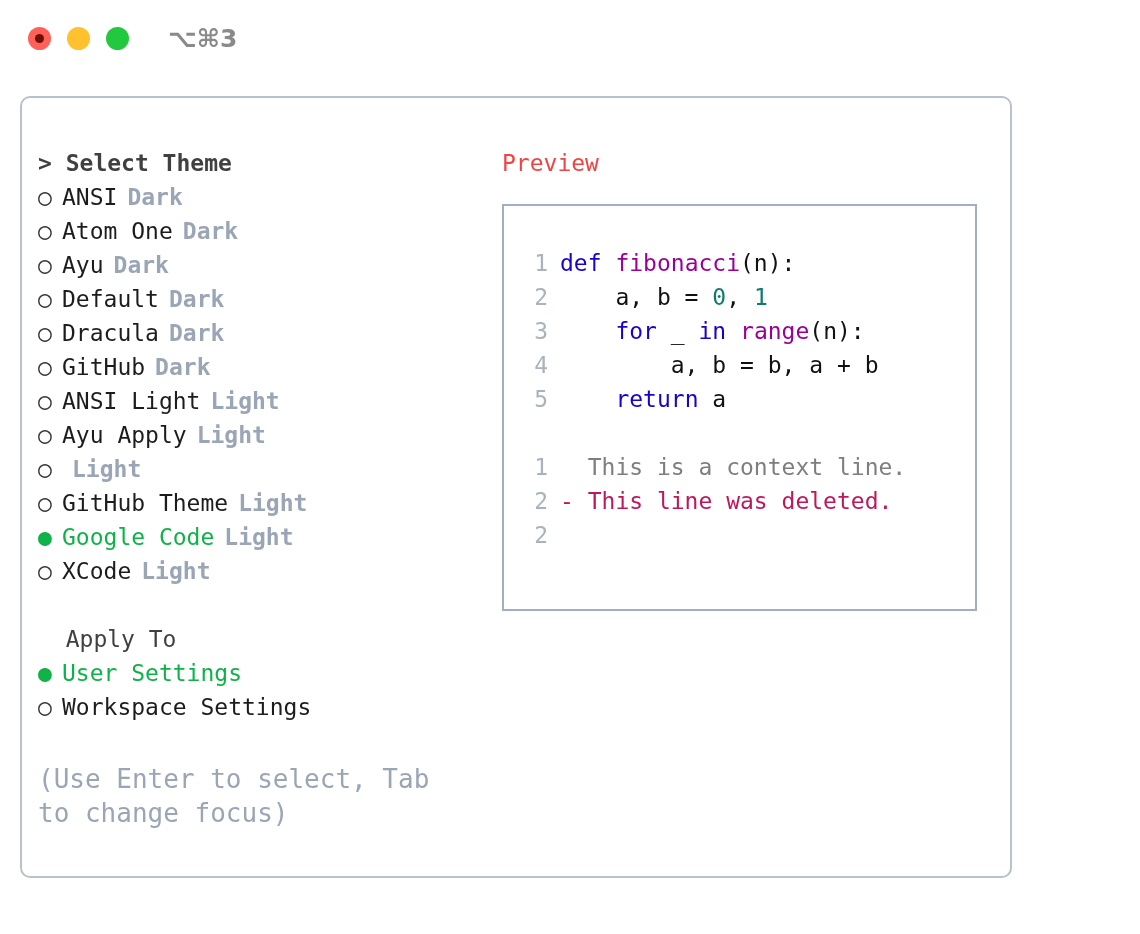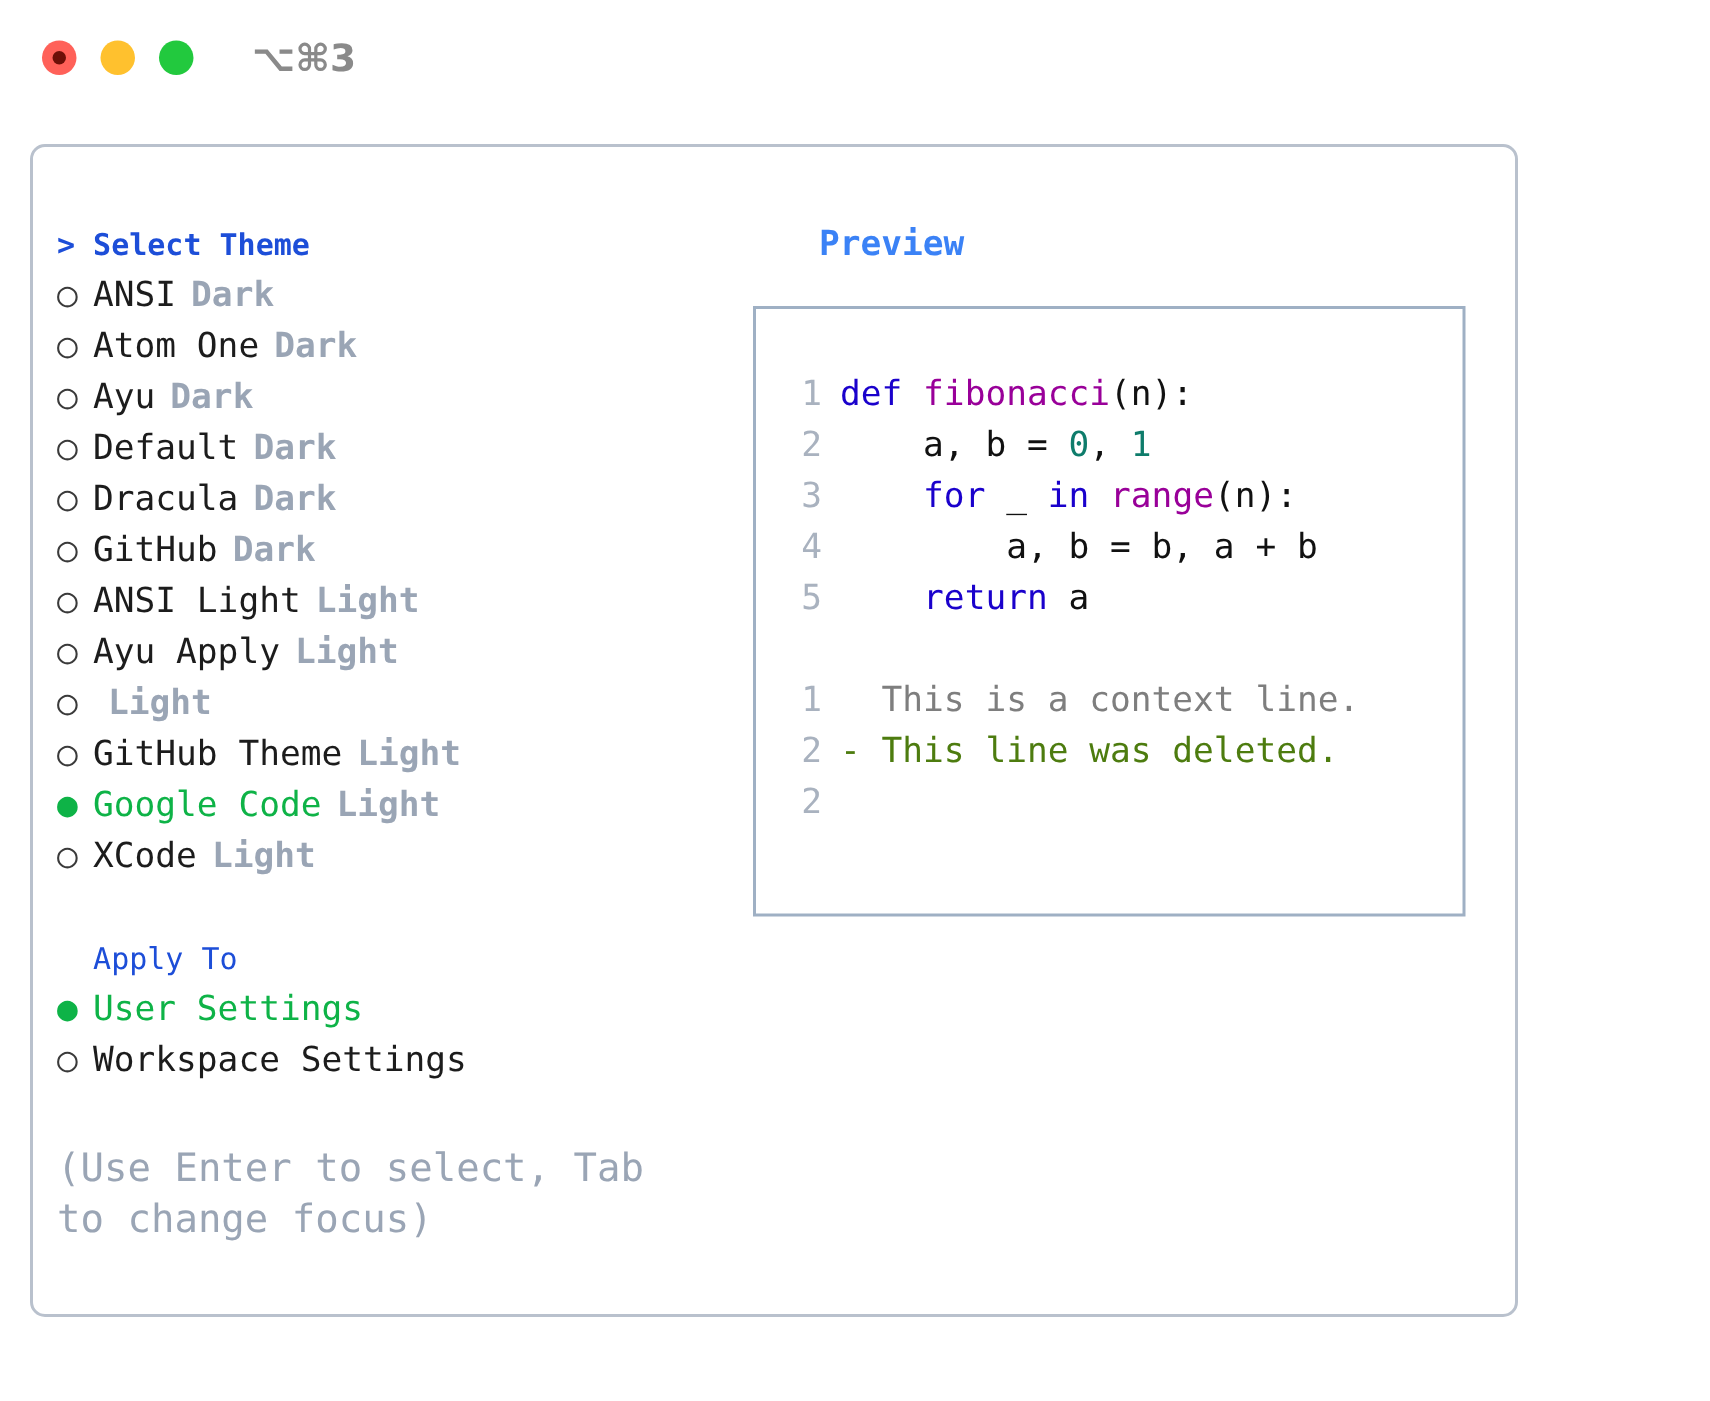--- a/index.html
+++ b/index.html
@@ -80,23 +80,23 @@
 
   
   #left-col {
     position: absolute;
     left: 16px;
     top: 48px;
     width: 450px;
   }
 
   .section-head {
-    font-size: 20px;
-    line-height: 34px;
-    color: #1d4ed8;
+    font-size: 23px;
+    line-height: 34px;
+    color: #404040;
     white-space: pre;
   }
   .section-head.bold { font-weight: bold; }
 
   .opt-row {
     display: flex;
     align-items: baseline;
     font-size: 23px;
     line-height: 34px;
     white-space: pre;
@@ -130,24 +130,23 @@
 
   
   #right-col {
     position: absolute;
     left: 480px;
     top: 48px;
     width: 490px;
   }
   #preview-title {
     font-size: 23px;
-    font-weight: bold;
-    color: #3b82f6;
-    line-height: 34px;
-    margin-left: 44px;
+    font-weight: normal;
+    color: #ef4444;
+    line-height: 34px;
   }
 
   #preview-box {
     position: absolute;
     left: 480px;
     top: 106px;
     width: 475px;
     height: 407px;
     border: 2px solid #9fb0c4;
     box-sizing: border-box;
@@ -181,21 +180,21 @@
   .tok-num  { color: #0e7c6b; }
   .tok-pl   { color: #111111; }
 
   .diff-area {
     position: absolute;
     left: 14px;
     top: 244px;
     right: 8px;
   }
   .diff-ctx { color: #7e7e7e; }
-  .diff-del { color: #4d7c0f; }
+  .diff-del { color: #be185d; }
   .diff-add { color: #12c215; }
 </style>
 </head>
 <body>
 
 <div id="window">
 
   <div id="titlebar">
     <div class="dot" id="dot-close"></div>
     <div class="dot" id="dot-min"></div>

